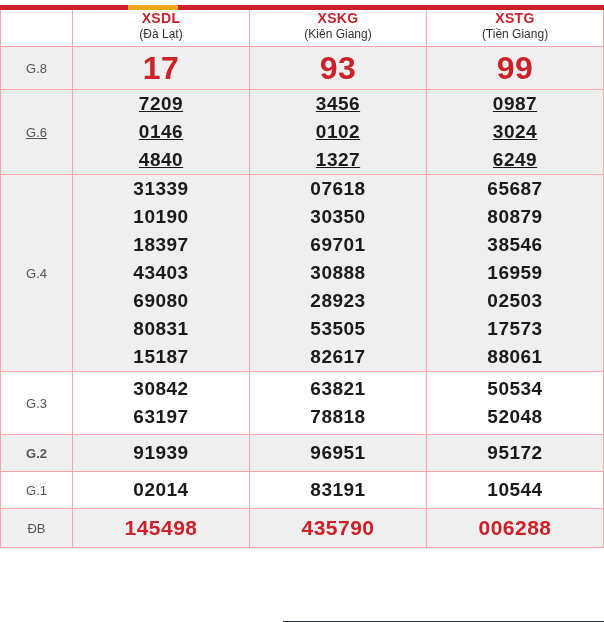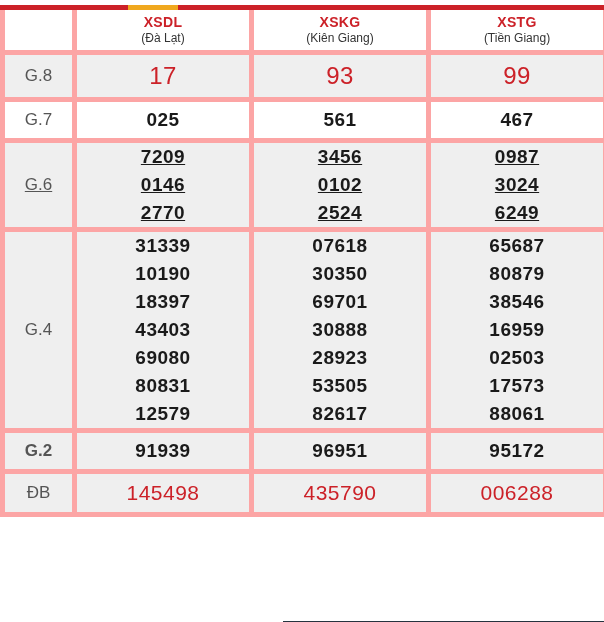--- a/index.html
+++ b/index.html
@@ -54,21 +54,21 @@
 
   
   table.results {
     border-collapse: collapse;
     width: 604px;
     table-layout: fixed;
     margin-top: 5px;
   }
   table.results td,
   table.results th {
-    border: 5px solid #fca5a5;
+    border: 1px solid #fca5a5;
     text-align: center;
     vertical-align: middle;
     padding: 0;
   }
   table.results tr.row-alt > td {
     background: #efefef;
   }
   table.results tr.row-plain > td {
     background: #ffffff;
   }
@@ -94,44 +94,44 @@
     display: block;
     color: #333333;
     font-size: 12px;
     line-height: 15px;
   }
   .hdr-blank { background: #ffffff !important; }
 
   
   .lbl {
     color: #555555;
-    font-size: 17px;
+    font-size: 13px;
     font-weight: normal;
   }
 
   
   .nums {
     font-size: 19px;
     font-weight: bold;
     color: #1a1a1a;
     line-height: 28px;
     letter-spacing: 0.5px;
   }
   .nums span { display: block; }
 
   .big-red {
-    font-size: 24px;
-    font-weight: normal;
+    font-size: 32px;
+    font-weight: bold;
     color: #cc2128;
     line-height: 34px;
     letter-spacing: 0.5px;
   }
   .db-red {
     font-size: 21px;
-    font-weight: normal;
+    font-weight: bold;
     color: #cc2128;
     line-height: 30px;
     letter-spacing: 0.5px;
   }
 
   .h-g8 { height: 42px; }
   .h-g7 { height: 36px; }
   .h-g6 { height: 84px; text-decoration: underline; }
   .h-g5 { height: 36px; }
   .h-g4 { height: 190px; }
@@ -172,90 +172,105 @@
         </td>
       </tr>
     </thead>
     <tbody id="results-body">
         <tr class="row-alt">
           <td class="lbl h-g8">G.8</td>
           <td class="big-red h-g8"><span>17</span></td>
           <td class="big-red h-g8"><span>93</span></td>
           <td class="big-red h-g8"><span>99</span></td>
         </tr>
-        <tr class="row-plain">
-          <td class="lbl h-g7">G.7</td>
-          <td class="nums h-g7">
-            <span>025</span>
-          </td>
-          <td class="nums h-g7">
-            <span>561</span>
-          </td>
-          <td class="nums h-g7">
-            <span>467</span>
-          </td>
-        </tr>
         <tr class="row-alt">
           <td class="lbl h-g6">G.6</td>
           <td class="nums h-g6">
             <span>7209</span>
             <span>0146</span>
-            <span>2770</span>
+            <span>4840</span>
           </td>
           <td class="nums h-g6">
             <span>3456</span>
             <span>0102</span>
-            <span>2524</span>
+            <span>1327</span>
           </td>
           <td class="nums h-g6">
             <span>0987</span>
             <span>3024</span>
             <span>6249</span>
           </td>
         </tr>
         <tr class="row-alt">
           <td class="lbl h-g4">G.4</td>
           <td class="nums h-g4">
             <span>31339</span>
             <span>10190</span>
             <span>18397</span>
             <span>43403</span>
             <span>69080</span>
             <span>80831</span>
-            <span>12579</span>
+            <span>15187</span>
           </td>
           <td class="nums h-g4">
             <span>07618</span>
             <span>30350</span>
             <span>69701</span>
             <span>30888</span>
             <span>28923</span>
             <span>53505</span>
             <span>82617</span>
           </td>
           <td class="nums h-g4">
             <span>65687</span>
             <span>80879</span>
             <span>38546</span>
             <span>16959</span>
             <span>02503</span>
             <span>17573</span>
             <span>88061</span>
           </td>
         </tr>
+        <tr class="row-plain">
+          <td class="lbl h-g3">G.3</td>
+          <td class="nums h-g3">
+            <span>30842</span>
+            <span>63197</span>
+          </td>
+          <td class="nums h-g3">
+            <span>63821</span>
+            <span>78818</span>
+          </td>
+          <td class="nums h-g3">
+            <span>50534</span>
+            <span>52048</span>
+          </td>
+        </tr>
         <tr class="row-alt">
           <td class="lbl h-g2">G.2</td>
           <td class="nums h-g2">
             <span>91939</span>
           </td>
           <td class="nums h-g2">
             <span>96951</span>
           </td>
           <td class="nums h-g2">
             <span>95172</span>
+          </td>
+        </tr>
+        <tr class="row-plain">
+          <td class="lbl h-g1">G.1</td>
+          <td class="nums h-g1">
+            <span>02014</span>
+          </td>
+          <td class="nums h-g1">
+            <span>83191</span>
+          </td>
+          <td class="nums h-g1">
+            <span>10544</span>
           </td>
         </tr>
         <tr class="row-alt">
           <td class="lbl h-db">ĐB</td>
           <td class="db-red h-db"><span>145498</span></td>
           <td class="db-red h-db"><span>435790</span></td>
           <td class="db-red h-db"><span>006288</span></td>
         </tr>
       </tbody>
   </table>

